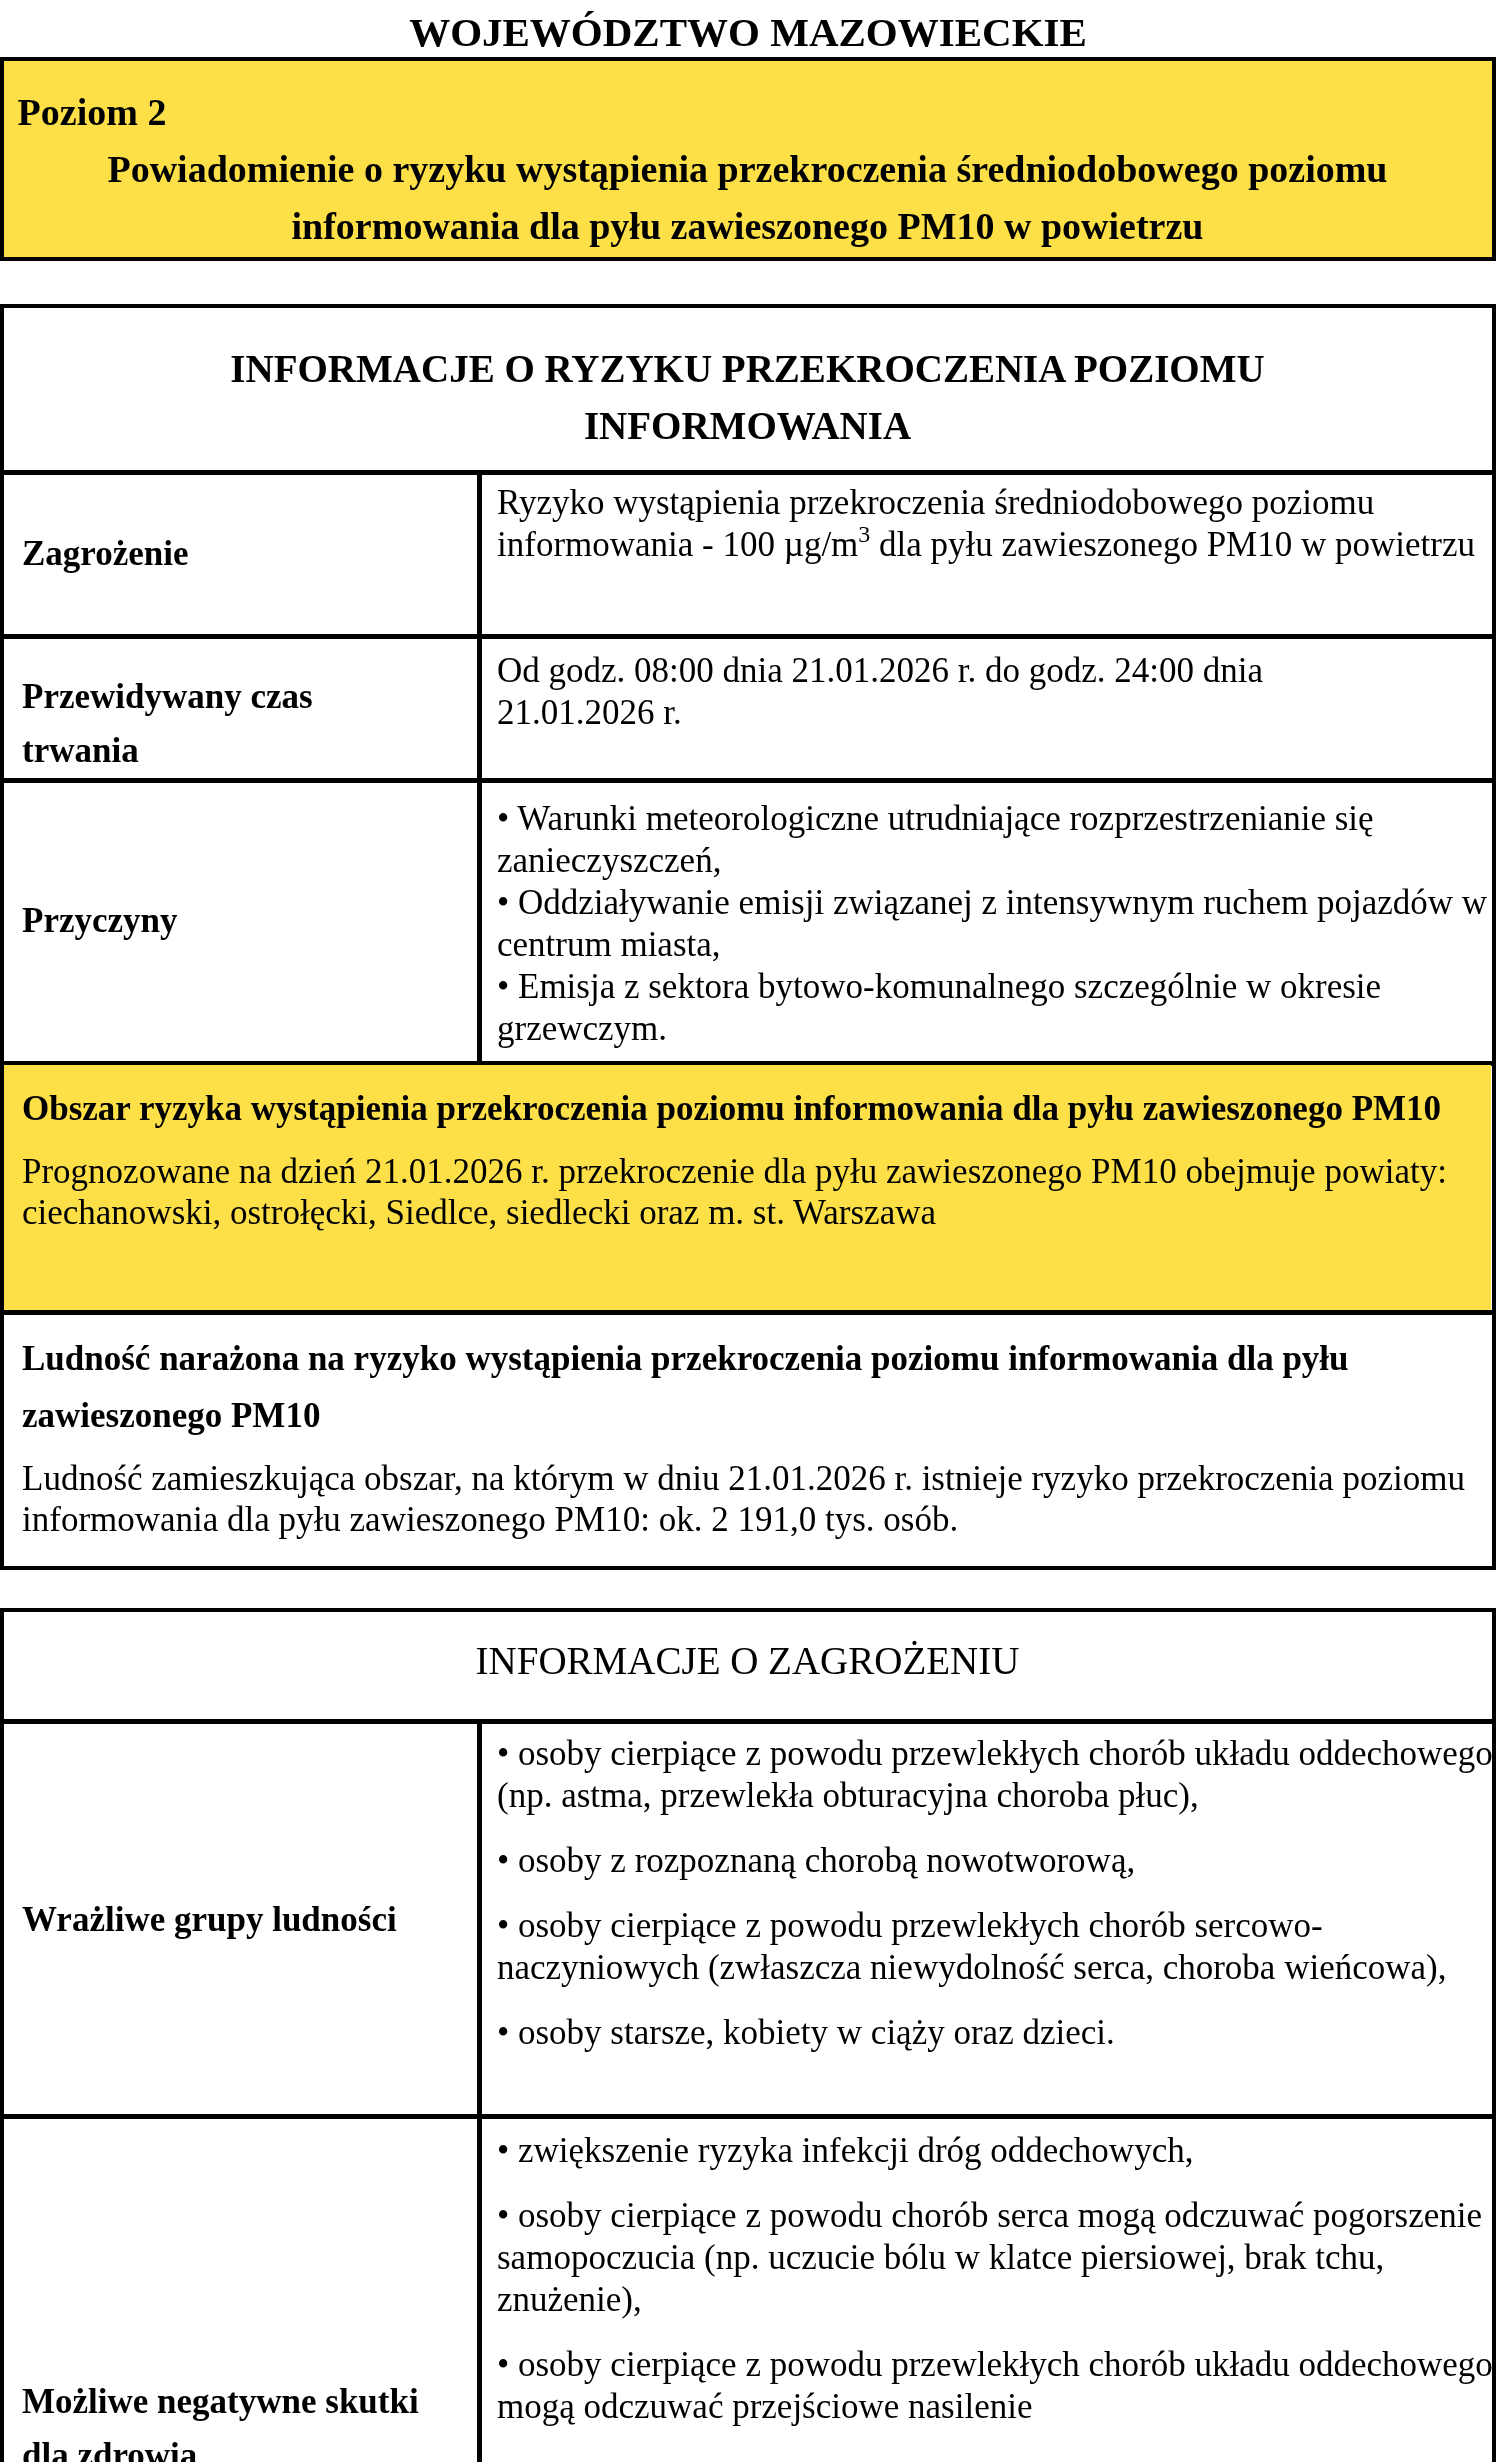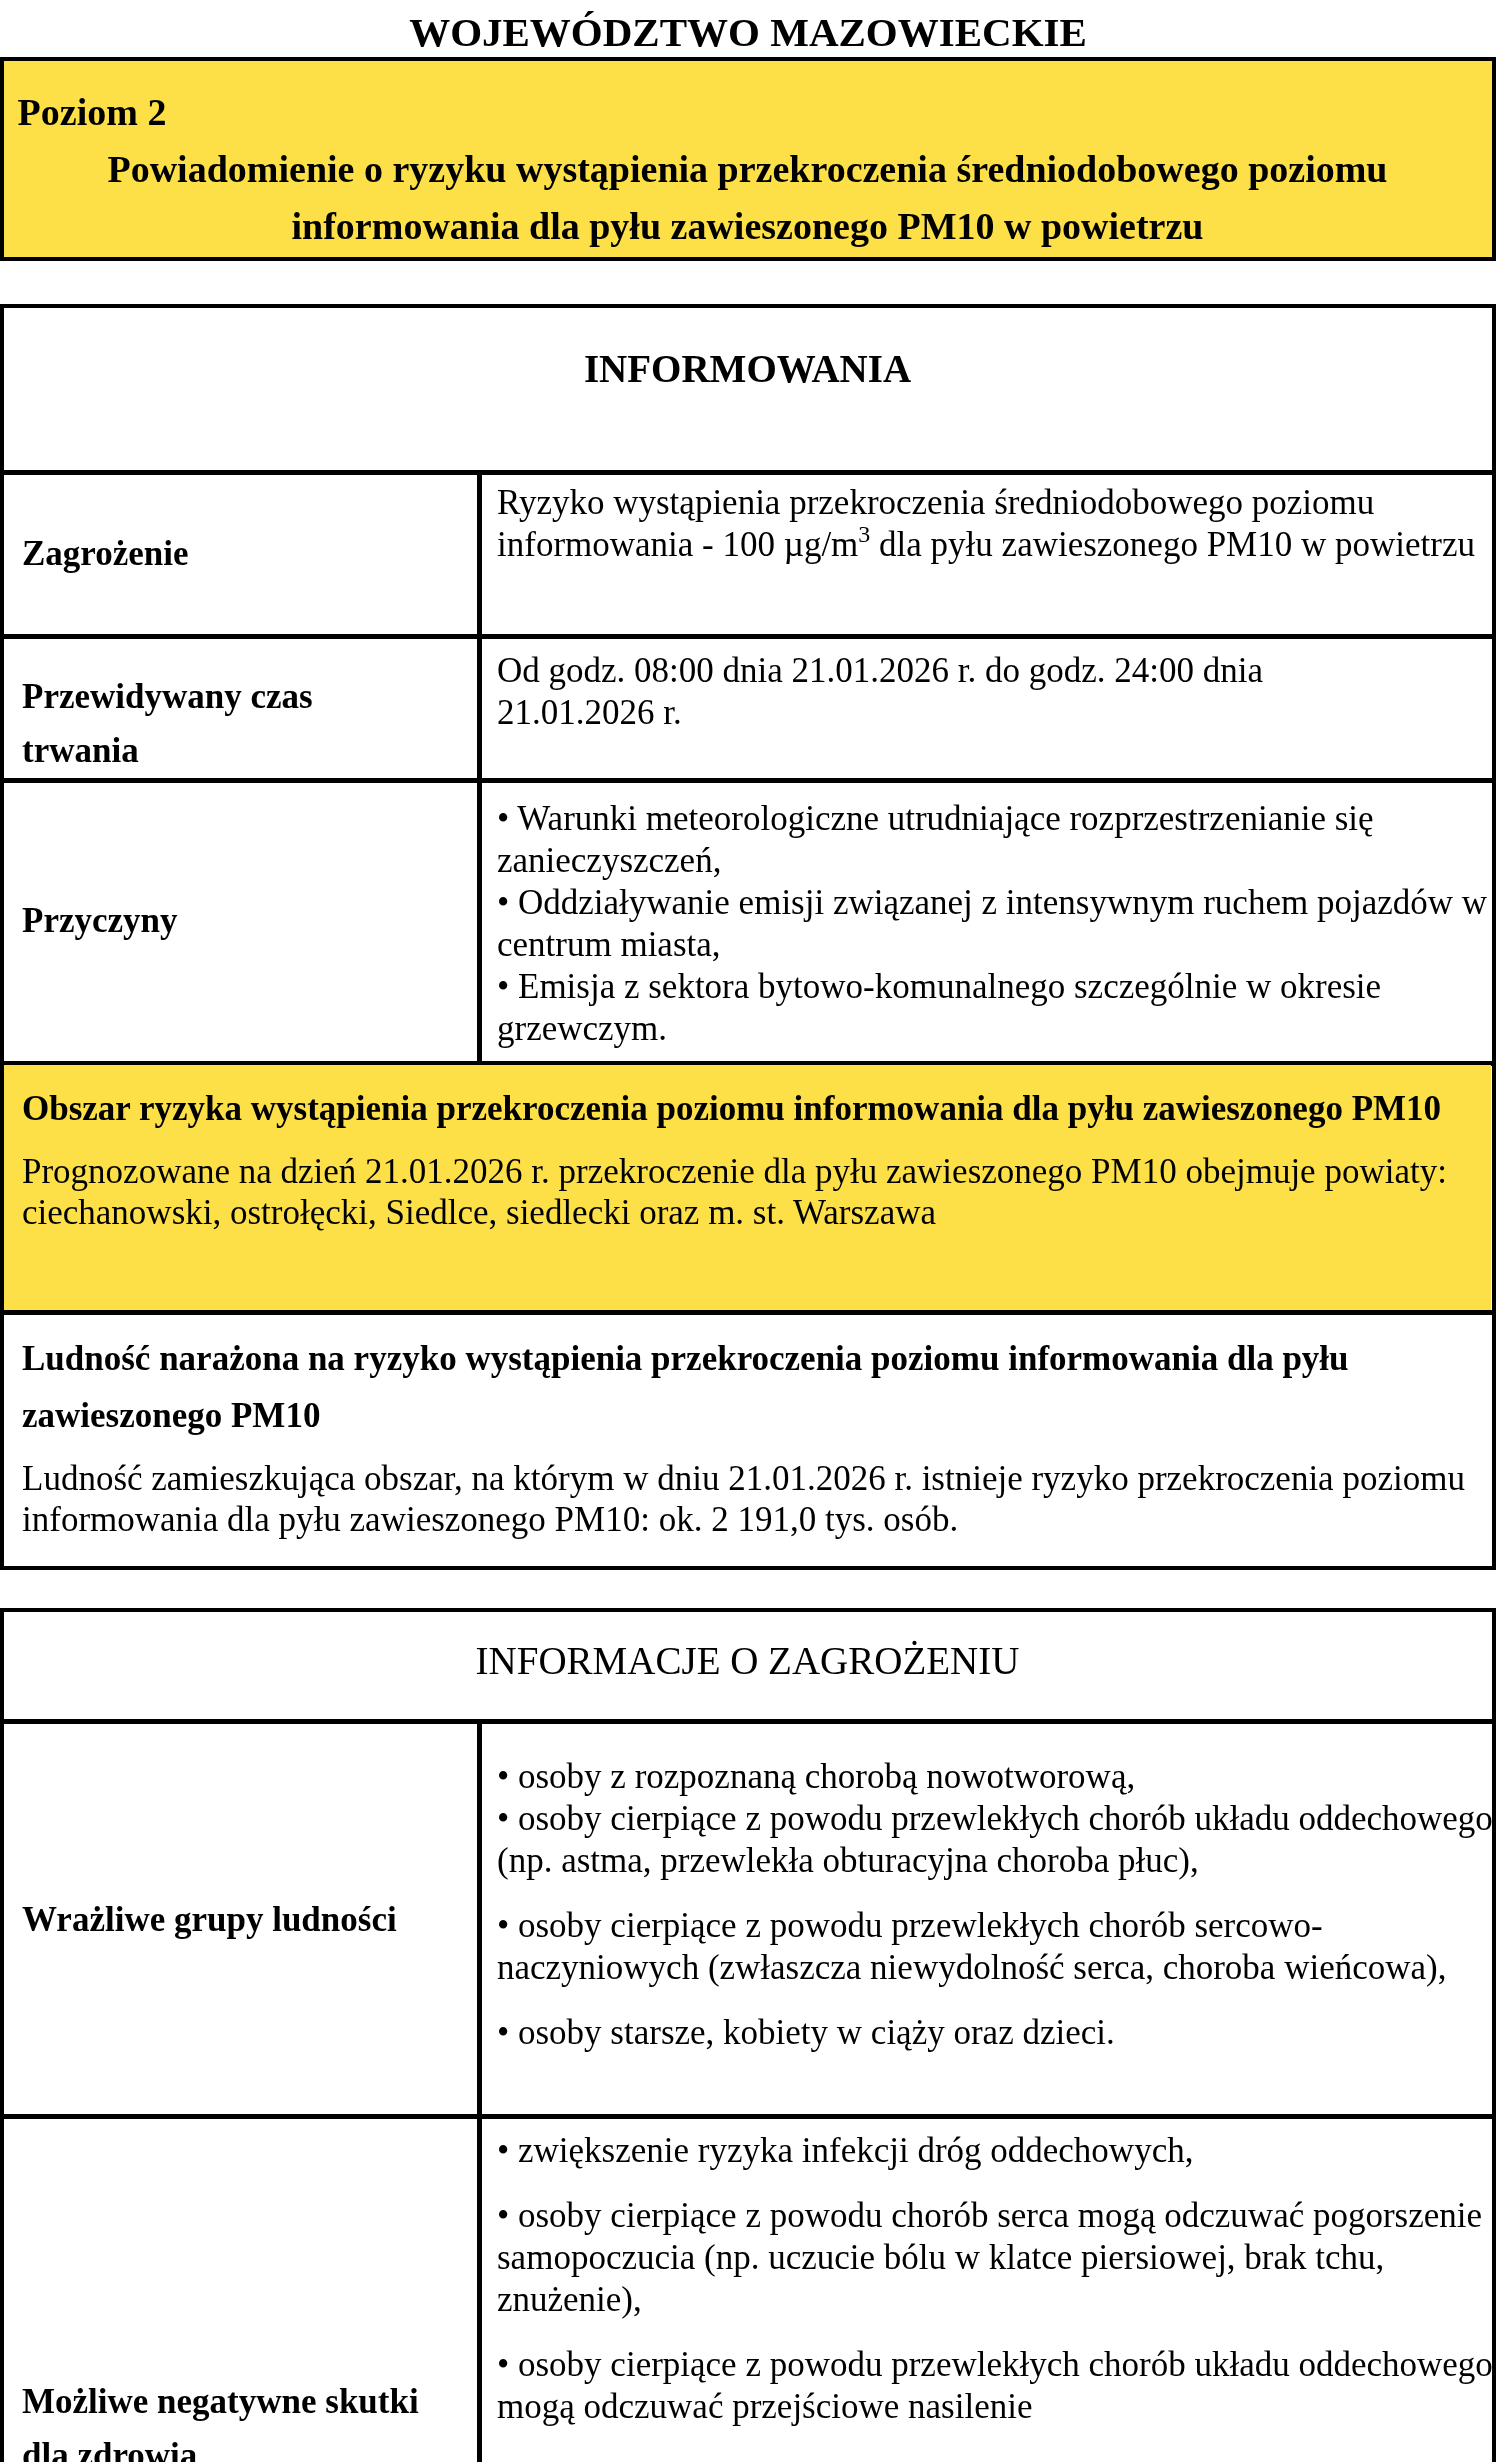--- a/index.html
+++ b/index.html
@@ -51,20 +51,21 @@
   <div class="abs level-label">Poziom 2</div>
   <div class="abs level-title">
     <div>Powiadomienie o ryzyku wystąpienia przekroczenia średniodobowego poziomu</div>
     <div>informowania dla pyłu zawieszonego PM10 w powietrzu</div>
   </div>
 </div>
 
 <div class="abs box t2">
 
   <div class="abs thead" style="top: 32px; width: 1487px;">
+    <div>INFORMACJE O RYZYKU PRZEKROCZENIA POZIOMU</div>
     <div>INFORMOWANIA</div>
   </div>
   <div class="abs hline" style="top: 162px;"></div>
 
   <div class="abs vline" style="left: 473px; top: 162px; height: 592px;"></div>
 
   <div class="abs label-cell" style="top: 166px; height: 160px; text-align: right;">
     <span>Zagrożenie</span>
   </div>
   <div class="abs value-cell" style="top: 174px;">
@@ -105,22 +106,22 @@
 <div class="abs box t3">
   <div class="abs thead" style="top: 19.6px; width: 1487px; font-weight: normal;">INFORMACJE O ZAGROŻENIU</div>
   <div class="abs hline" style="top: 107px;"></div>
 
   <div class="abs vline" style="left: 473px; top: 107px; height: 831px;"></div>
 
   <div class="abs label-cell" style="top: 112px; height: 391px;">
     <span>Wrażliwe grupy ludności</span>
   </div>
   <div class="abs value-cell" style="top: 121px; width: 997px;">
+    <div class="bullet-item">• osoby cierpiące z powodu przewlekłych chorób układu oddechowego (np. astma, przewlekła obturacyjna choroba płuc),</div>
     <div class="bullet-item bullet-gap">• osoby z rozpoznaną chorobą nowotworową,</div>
-    <div class="bullet-item">• osoby cierpiące z powodu przewlekłych chorób układu oddechowego (np. astma, przewlekła obturacyjna choroba płuc),</div>
     <div class="bullet-item bullet-gap">• osoby cierpiące z powodu przewlekłych chorób sercowo-naczyniowych (zwłaszcza niewydolność serca, choroba wieńcowa),</div>
     <div class="bullet-item bullet-gap">• osoby starsze, kobiety w ciąży oraz dzieci.</div>
   </div>
   <div class="abs hline" style="top: 502px;"></div>
 
   <div class="abs label-cell" style="top: 763px; height: 121px; align-items: flex-start;">
     <span style="width: 423px; display:block;">Możliwe negatywne skutki dla zdrowia</span>
   </div>
   <div class="abs value-cell" style="top: 518px; width: 997px;">
     <div class="bullet-item">• zwiększenie ryzyka infekcji dróg oddechowych,</div>

